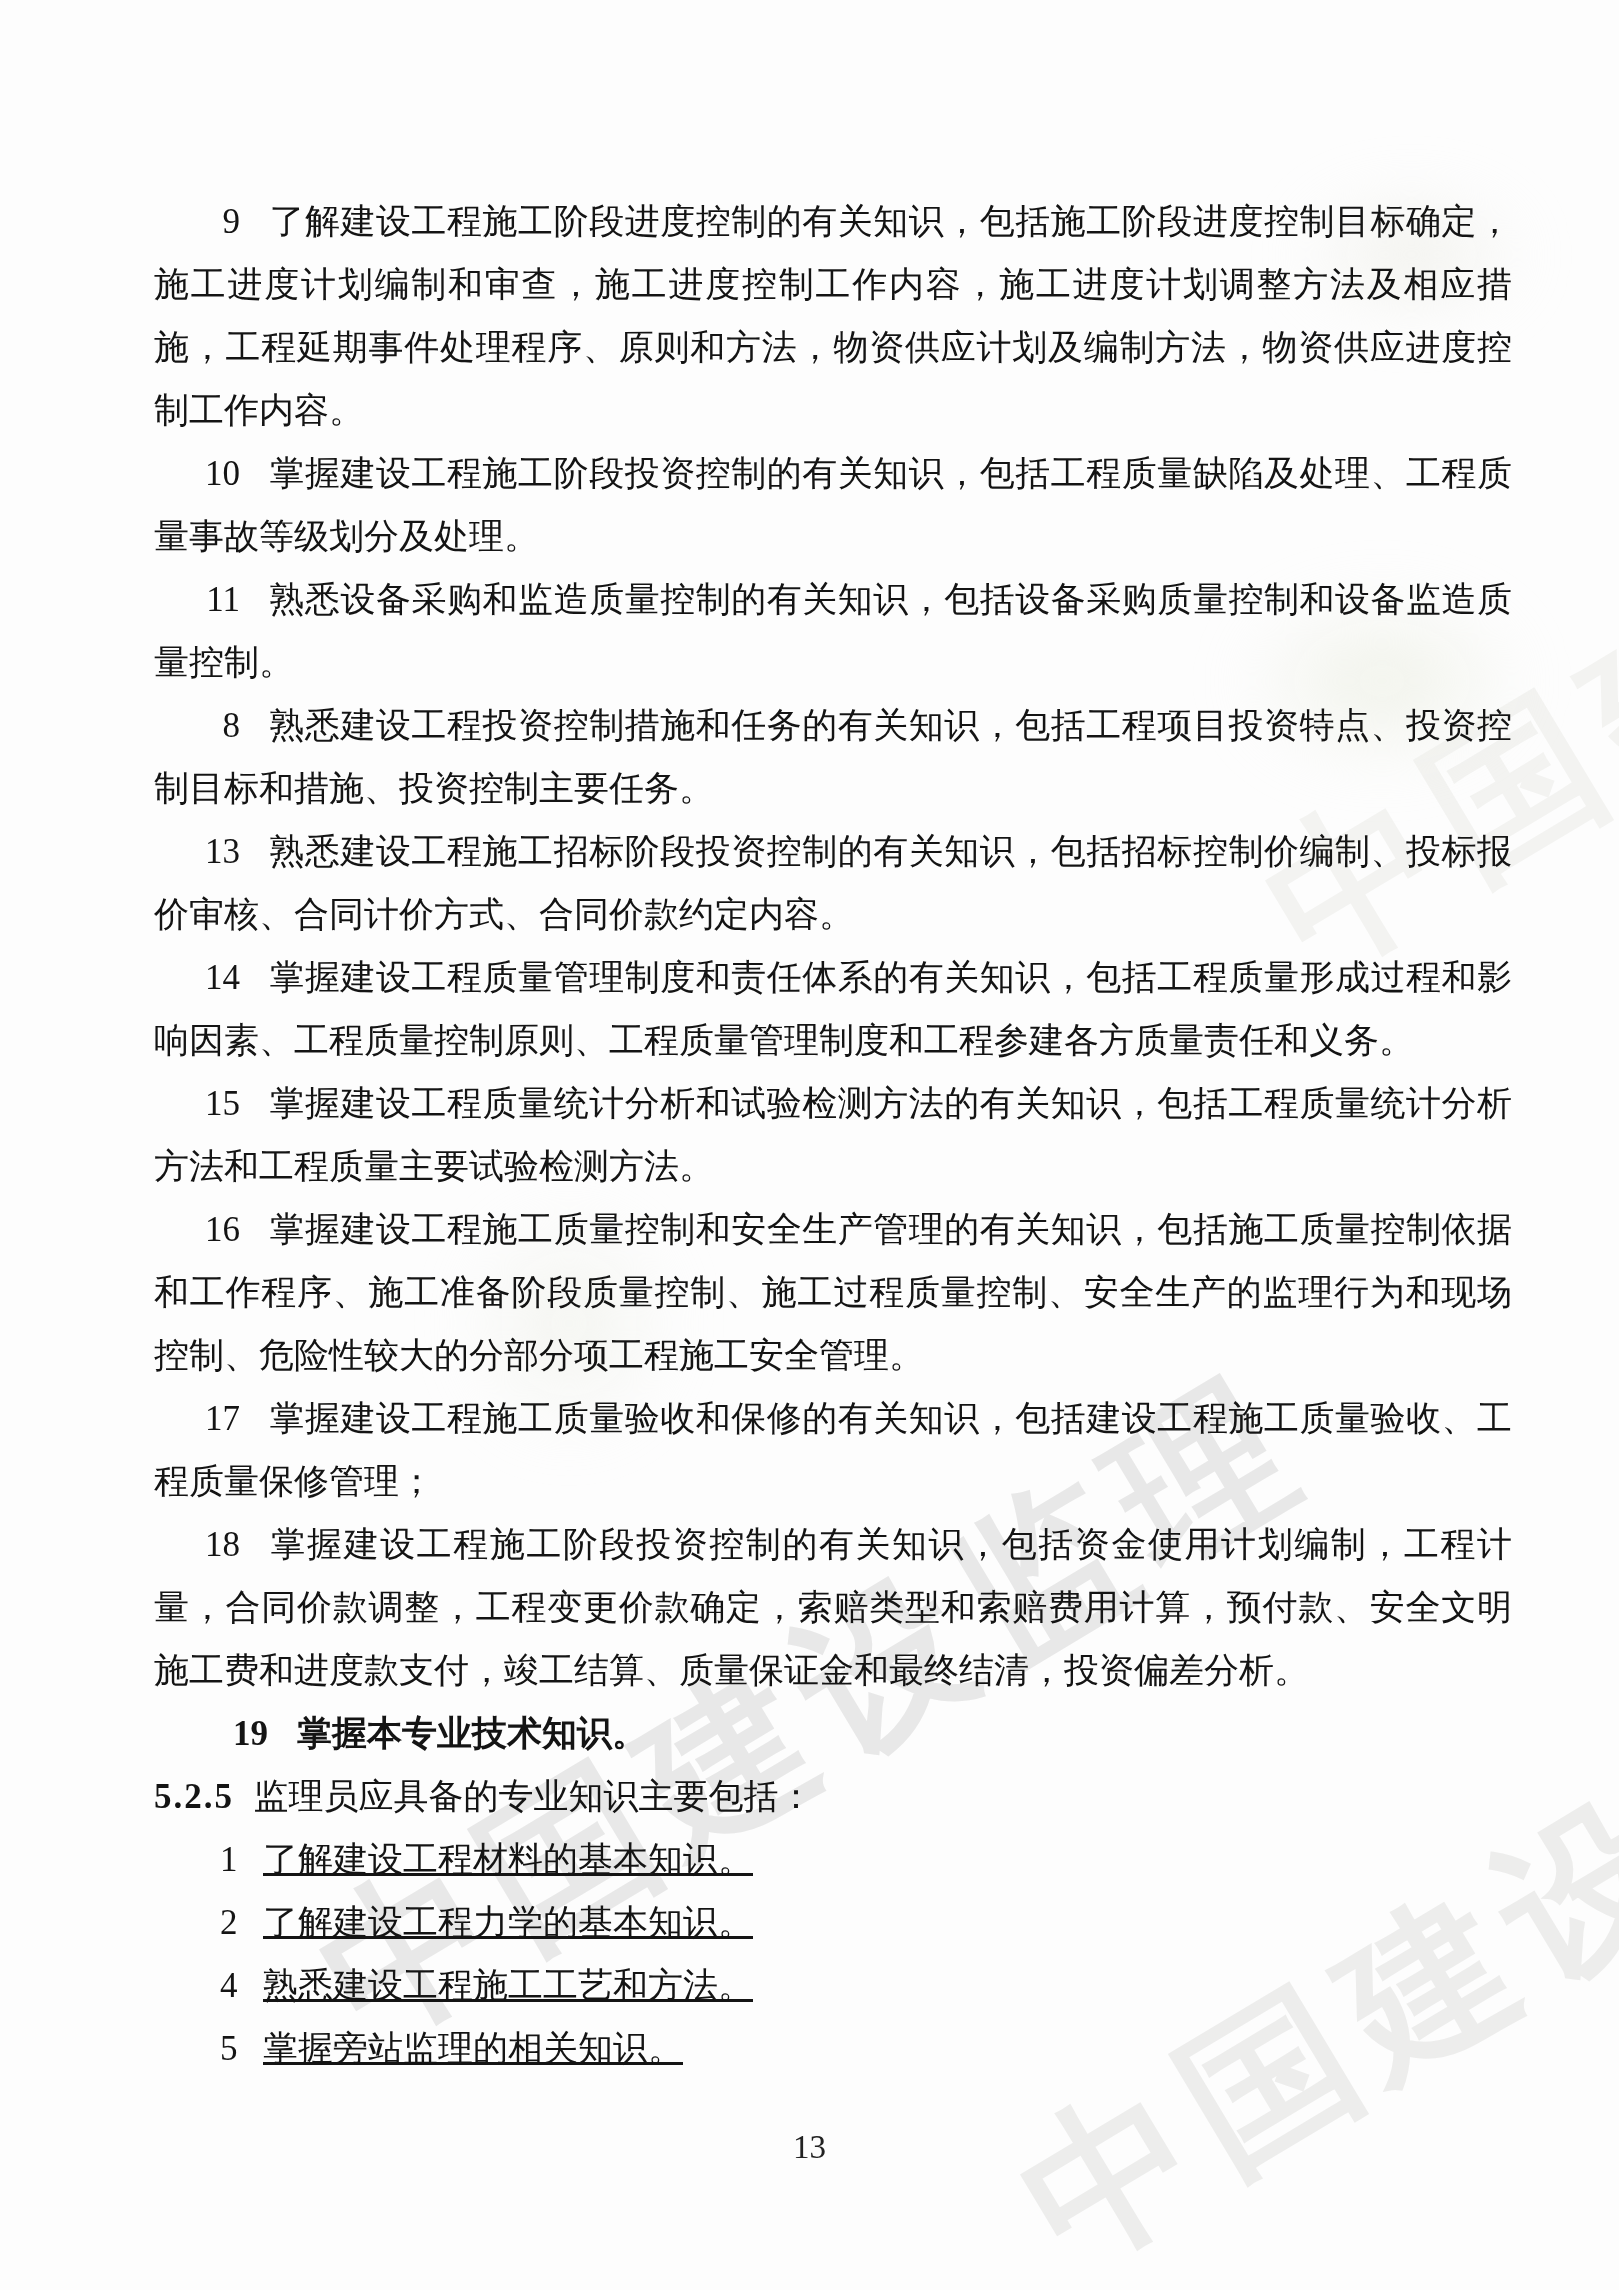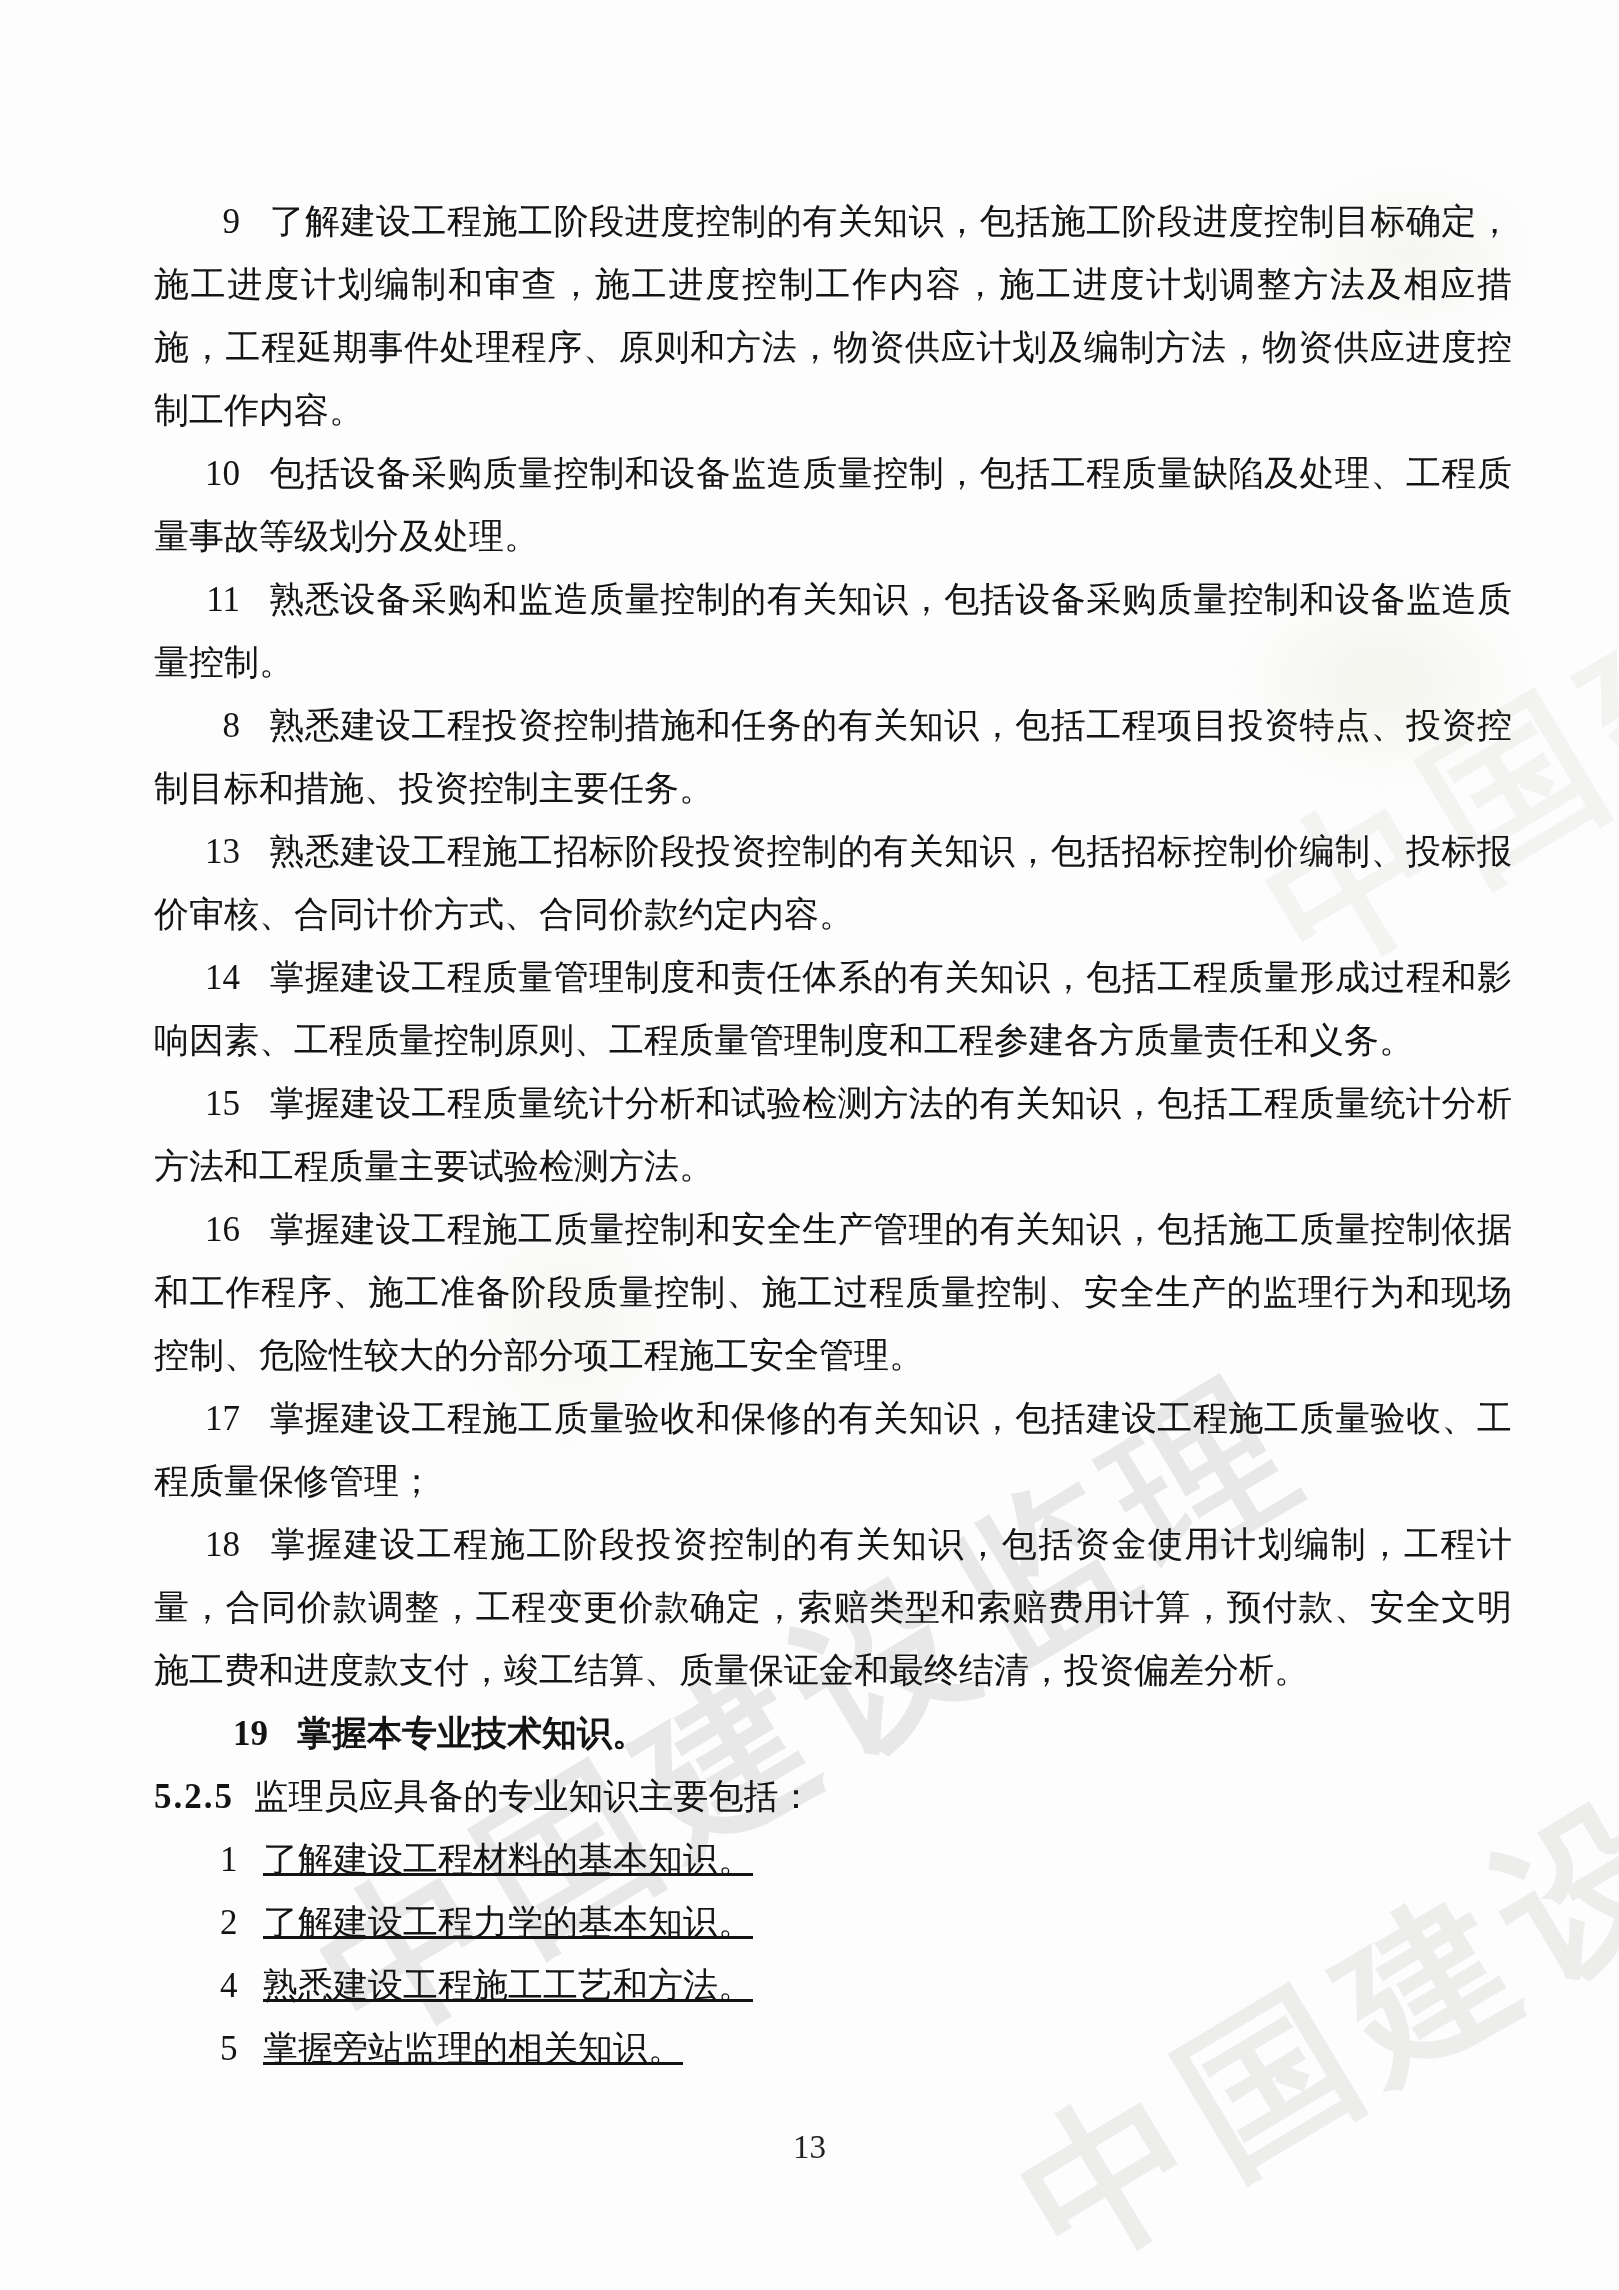--- a/index.html
+++ b/index.html
@@ -92,21 +92,21 @@
   <div class="watermark wm-tile2">中国建设监理</div>
   <div class="watermark wm-tile3">中国建设监理</div>
   <div class="smudge smudge-a"></div>
   <div class="smudge smudge-b"></div>
   <div class="smudge smudge-c"></div>
 
   <div class="content">
 
     <p class="clause"><span class="num">9</span><span class="gap"></span><span>了解建设工程施工阶段进度控制的有关知识，包括施工阶段进度控制目标确定，施工进度计划编制和审查，施工进度控制工作内容，施工进度计划调整方法及相应措施，工程延期事件处理程序、原则和方法，物资供应计划及编制方法，物资供应进度控制工作内容。</span></p>
 
-    <p class="clause"><span class="num">10</span><span class="gap"></span><span>包括设备采购质量控制和设备监造质量控制，包括工程质量缺陷及处理、工程质量事故等级划分及处理。</span></p>
+    <p class="clause"><span class="num">10</span><span class="gap"></span><span>掌握建设工程施工阶段投资控制的有关知识，包括工程质量缺陷及处理、工程质量事故等级划分及处理。</span></p>
 
     <p class="clause"><span class="num">11</span><span class="gap"></span><span>熟悉设备采购和监造质量控制的有关知识，包括设备采购质量控制和设备监造质量控制。</span></p>
 
     <p class="clause"><span class="num">8</span><span class="gap"></span><span>熟悉建设工程投资控制措施和任务的有关知识，包括工程项目投资特点、投资控制目标和措施、投资控制主要任务。</span></p>
 
     <p class="clause"><span class="num">13</span><span class="gap"></span><span>熟悉建设工程施工招标阶段投资控制的有关知识，包括招标控制价编制、投标报价审核、合同计价方式、合同价款约定内容。</span></p>
 
     <p class="clause"><span class="num">14</span><span class="gap"></span><span>掌握建设工程质量管理制度和责任体系的有关知识，包括工程质量形成过程和影响因素、工程质量控制原则、工程质量管理制度和工程参建各方质量责任和义务。</span></p>
 
     <p class="clause"><span class="num">15</span><span class="gap"></span><span>掌握建设工程质量统计分析和试验检测方法的有关知识，包括工程质量统计分析方法和工程质量主要试验检测方法。</span></p>

